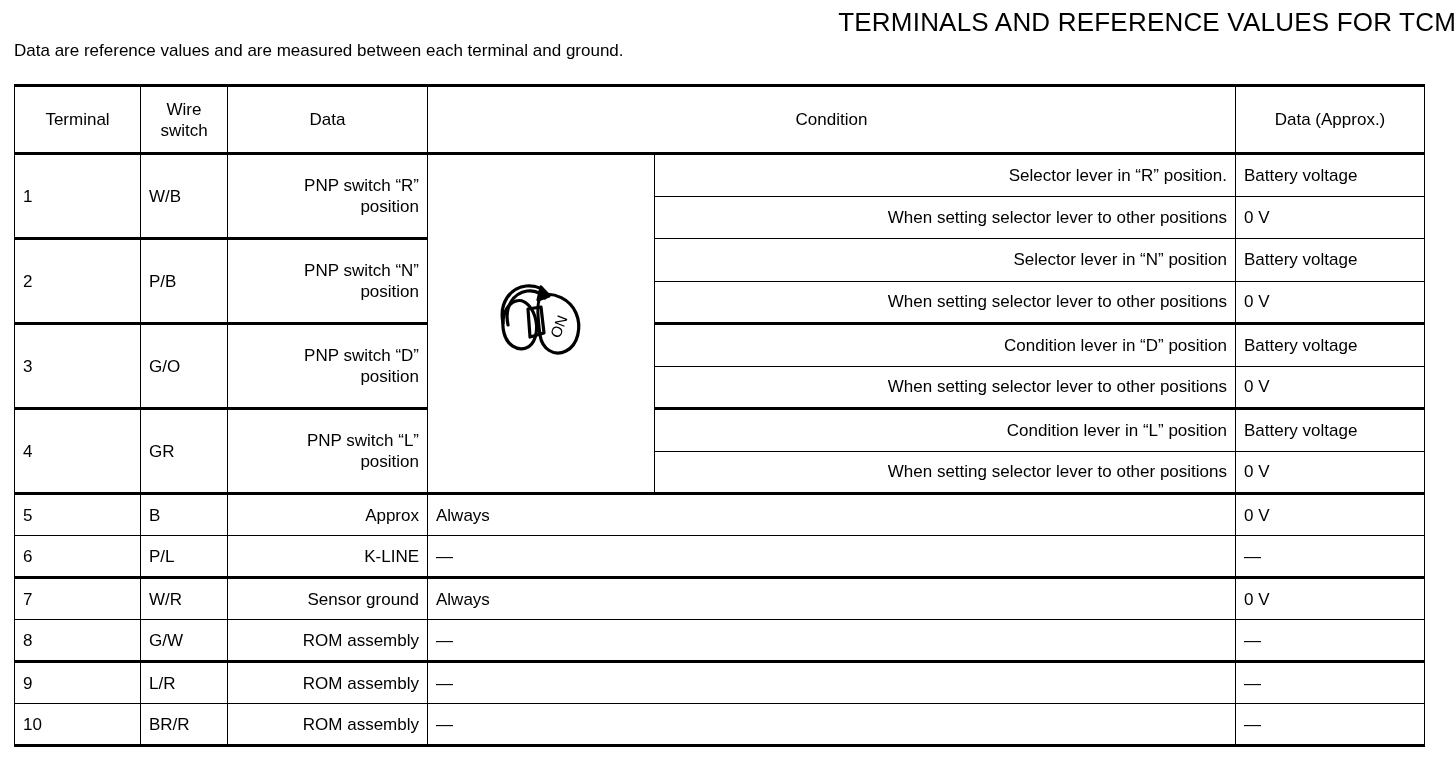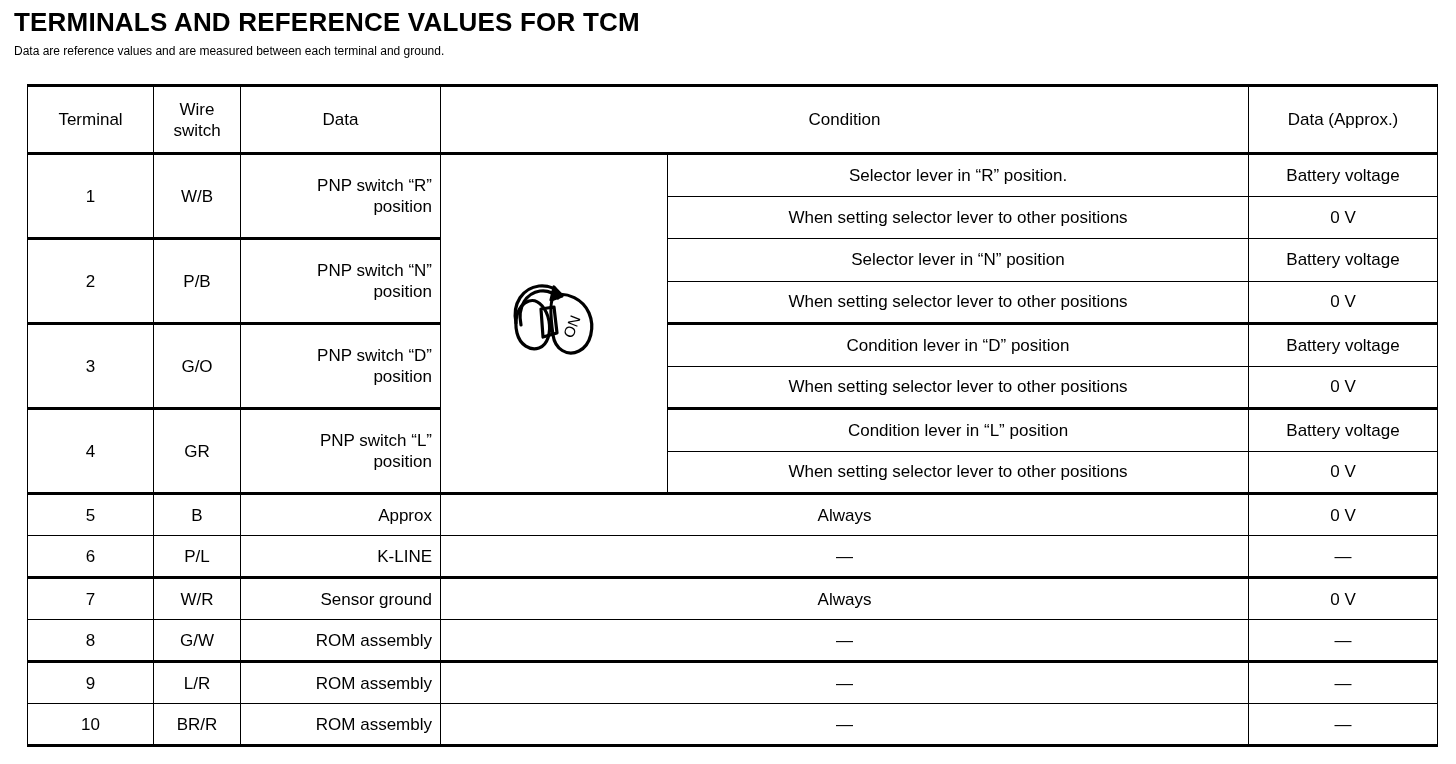--- a/index.html
+++ b/index.html
@@ -16,37 +16,38 @@
   }
   .page {
     position: relative;
     width: 1456px;
     height: 764px;
     box-sizing: border-box;
     padding: 0;
   }
   .doc-title {
     font-size: 26px;
-    font-weight: 700;
+    font-weight: 400;
     letter-spacing: 0.2px;
     margin: 6px 0 0 14px;
     line-height: 32px;
     white-space: nowrap;
+    text-align: right;
   }
   .doc-subtitle {
-    font-size: 12px;
+    font-size: 17px;
     font-weight: 400;
     margin: 2px 0 0 14px;
     line-height: 22px;
     white-space: nowrap;
   }
   
   .tbl-wrap {
     position: absolute;
-    left: 27px;
+    left: 14px;
     top: 78px;
     width: 1410px;
   }
   table.tcm {
     border-collapse: collapse;
     table-layout: fixed;
     width: 1410px;
     font-size: 17px;
     font-weight: 400;
   }
@@ -62,22 +63,22 @@
   .c-wire  { width: 87px;  }
   .c-item  { width: 200px; }
   .c-icon  { width: 227px; }
   .c-cond  { width: 581px; }
   .c-data  { width: 189px; }
 
   
   .top-thick   { border-top: 3px solid #000 !important; }
   .bot-thick   { border-bottom: 3px solid #000 !important; }
 
-  .center { text-align: center; }
-  .left   { text-align: center; }
+  .center { text-align: left; }
+  .left   { text-align: right; }
 
   th.hdr {
     height: 68px;
     text-align: center;
     font-size: 17px;
     line-height: 21px;
   }
   td.cell {
     height: 42px;
     line-height: 21px;

